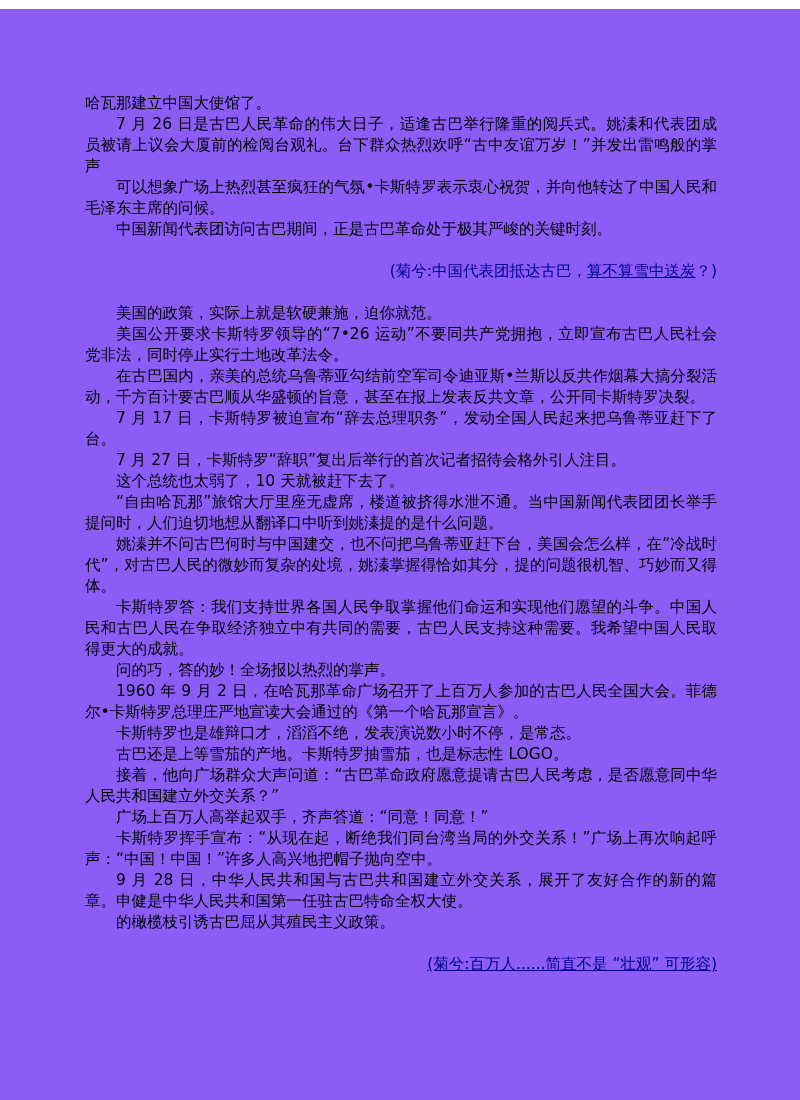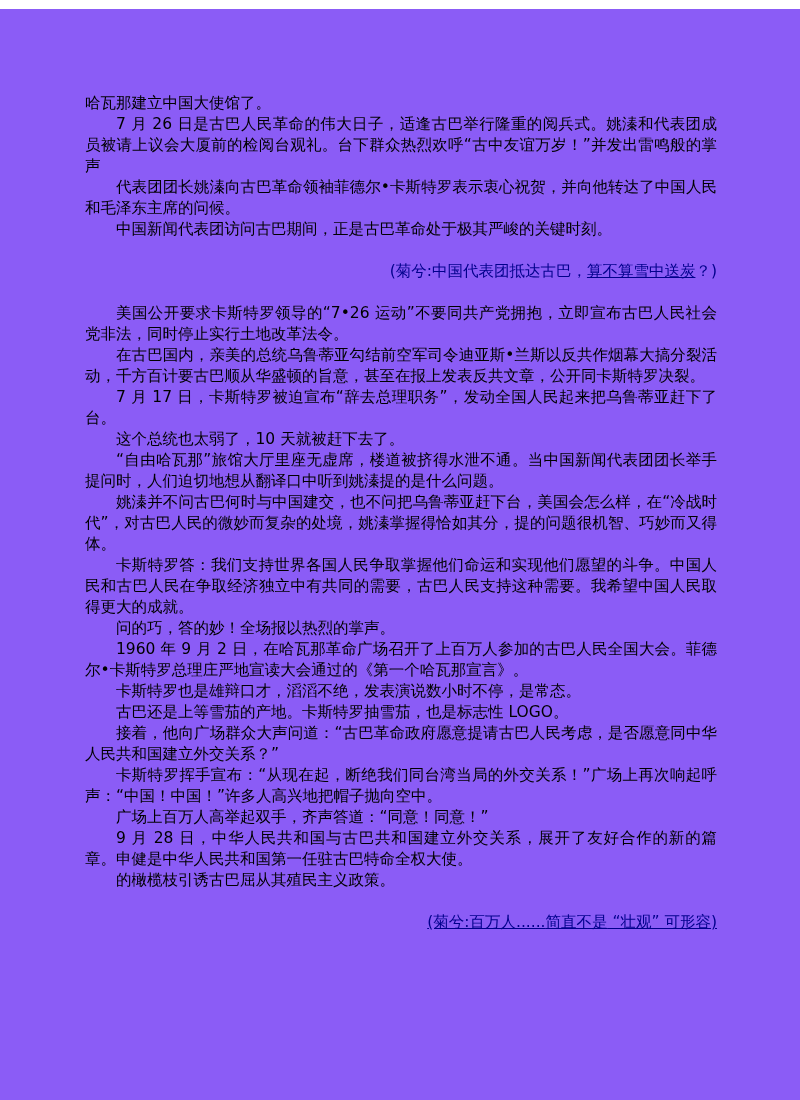--- a/index.html
+++ b/index.html
@@ -47,34 +47,36 @@
     text-decoration: underline;
   }
 </style>
 </head>
 <body>
 
 <div class="page">
   <div class="doc-content" style="color: rgb(0, 0, 0);">
       <p class=""><span class="">哈瓦那建立中国大使馆了。</span></p>
       <p class=" indent"><span class="">7 月 26 日是古巴人民革命的伟大日子，适逢古巴举行隆重的阅兵式。姚溱和代表团成员被请上议会大厦前的检阅台观礼。台下群众热烈欢呼“古中友谊万岁！”并发出雷鸣般的掌声</span></p>
-      <p class=" indent"><span class="">代表团团长姚溱向古巴革命领袖菲德尔•卡斯特罗表示衷心祝贺，并向他转达了中国人民和毛泽东主席的问候。</span></p>
+      <p class=" indent"><span class="">可以想象广场上热烈甚至疯狂的气氛•卡斯特罗表示衷心祝贺，并向他转达了中国人民和毛泽东主席的问候。</span></p>
       <p class=" indent"><span class="">中国新闻代表团访问古巴期间，正是古巴革命处于极其严峻的关键时刻。</span></p>
       <p class="annotation" style="color: rgb(0, 0, 139);"><span class="">(菊兮:中国代表团抵达古巴，</span><span class="seg-underline">算不算雪中送炭</span><span class="">？)</span></p>
+      <p class=" indent"><span class="">美国的政策，实际上就是软硬兼施，迫你就范。</span></p>
       <p class=" indent"><span class="">美国公开要求卡斯特罗领导的“7•26 运动”不要同共产党拥抱，立即宣布古巴人民社会党非法，同时停止实行土地改革法令。</span></p>
       <p class=" indent"><span class="">在古巴国内，亲美的总统乌鲁蒂亚勾结前空军司令迪亚斯•兰斯以反共作烟幕大搞分裂活动，千方百计要古巴顺从华盛顿的旨意，甚至在报上发表反共文章，公开同卡斯特罗决裂。</span></p>
       <p class=" indent"><span class="">7 月 17 日，卡斯特罗被迫宣布“辞去总理职务”，发动全国人民起来把乌鲁蒂亚赶下了台。</span></p>
+      <p class=" indent"><span class="">7 月 27 日，卡斯特罗“辞职”复出后举行的首次记者招待会格外引人注目。</span></p>
       <p class=" indent"><span class="">这个总统也太弱了，10 天就被赶下去了。</span></p>
       <p class=" indent"><span class="">“自由哈瓦那”旅馆大厅里座无虚席，楼道被挤得水泄不通。当中国新闻代表团团长举手提问时，人们迫切地想从翻译口中听到姚溱提的是什么问题。</span></p>
       <p class=" indent"><span class="">姚溱并不问古巴何时与中国建交，也不问把乌鲁蒂亚赶下台，美国会怎么样，在“冷战时代”，对古巴人民的微妙而复杂的处境，姚溱掌握得恰如其分，提的问题很机智、巧妙而又得体。</span></p>
       <p class=" indent"><span class="">卡斯特罗答：我们支持世界各国人民争取掌握他们命运和实现他们愿望的斗争。中国人民和古巴人民在争取经济独立中有共同的需要，古巴人民支持这种需要。我希望中国人民取得更大的成就。</span></p>
       <p class=" indent"><span class="">问的巧，答的妙！全场报以热烈的掌声。</span></p>
       <p class=" indent"><span class="">1960 年 9 月 2 日，在哈瓦那革命广场召开了上百万人参加的古巴人民全国大会。菲德尔•卡斯特罗总理庄严地宣读大会通过的《第一个哈瓦那宣言》。</span></p>
       <p class=" indent"><span class="">卡斯特罗也是雄辩口才，滔滔不绝，发表演说数小时不停，是常态。</span></p>
       <p class=" indent"><span class="">古巴还是上等雪茄的产地。卡斯特罗抽雪茄，也是标志性 LOGO。</span></p>
       <p class=" indent"><span class="">接着，他向广场群众大声问道：“古巴革命政府愿意提请古巴人民考虑，是否愿意同中华人民共和国建立外交关系？”</span></p>
+      <p class=" indent"><span class="">广场上百万人高举起双手，齐声答道：“同意！同意！”</span></p>
       <p class=" indent"><span class="">卡斯特罗挥手宣布：“从现在起，断绝我们同台湾当局的外交关系！”广场上再次响起呼声：“中国！中国！”许多人高兴地把帽子抛向空中。</span></p>
-      <p class=" indent"><span class="">广场上百万人高举起双手，齐声答道：“同意！同意！”</span></p>
       <p class=" indent"><span class="">9 月 28 日，中华人民共和国与古巴共和国建立外交关系，展开了友好合作的新的篇章。申健是中华人民共和国第一任驻古巴特命全权大使。</span></p>
       <p class=" indent"><span class="">的橄榄枝引诱古巴屈从其殖民主义政策。</span></p>
       <p class="annotation last" style="color: rgb(0, 0, 139);"><span class="">(菊兮:百万人......</span><span class="seg-underline">简直不是</span><span class=""> “壮观” 可形容)</span></p>
     </div>
 </div>
 
 </body></html>

